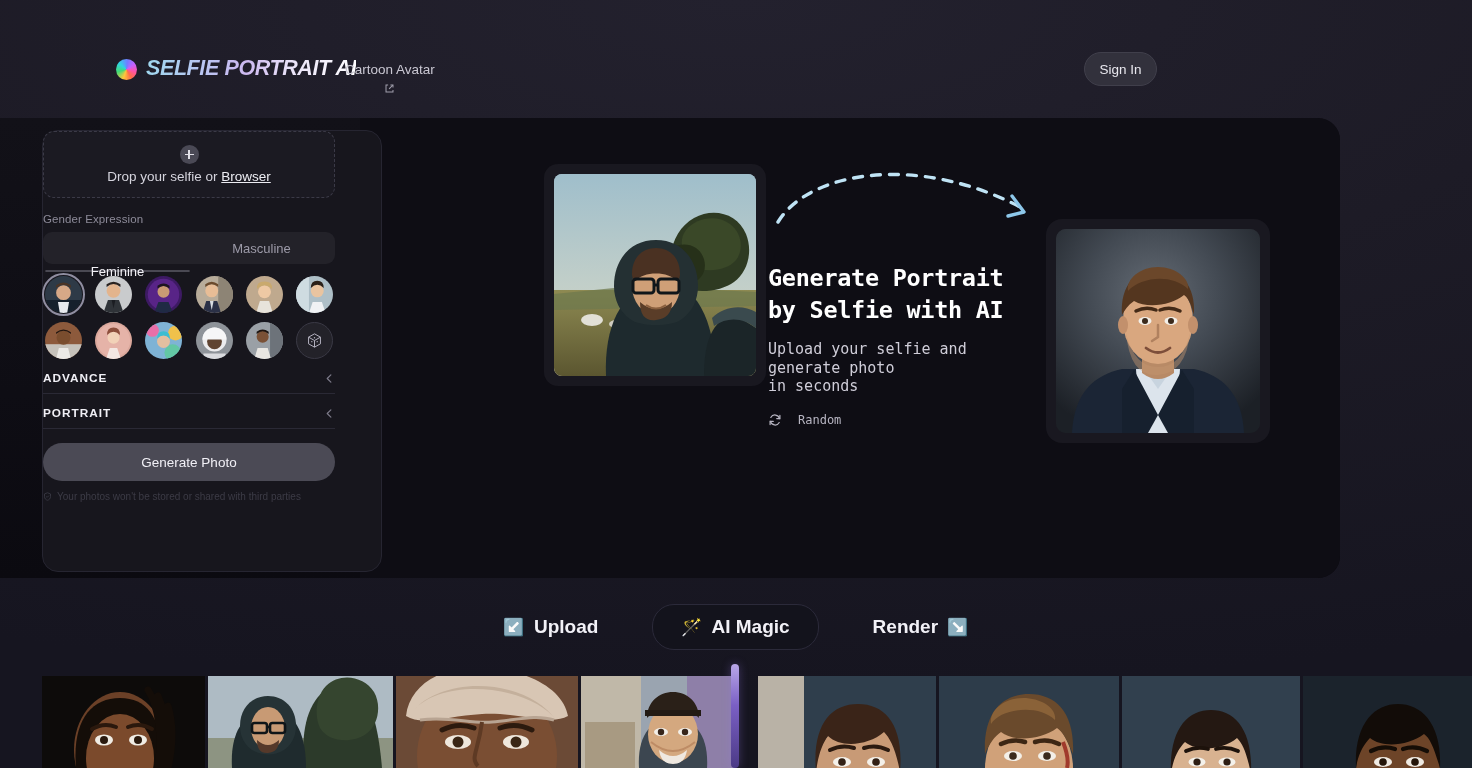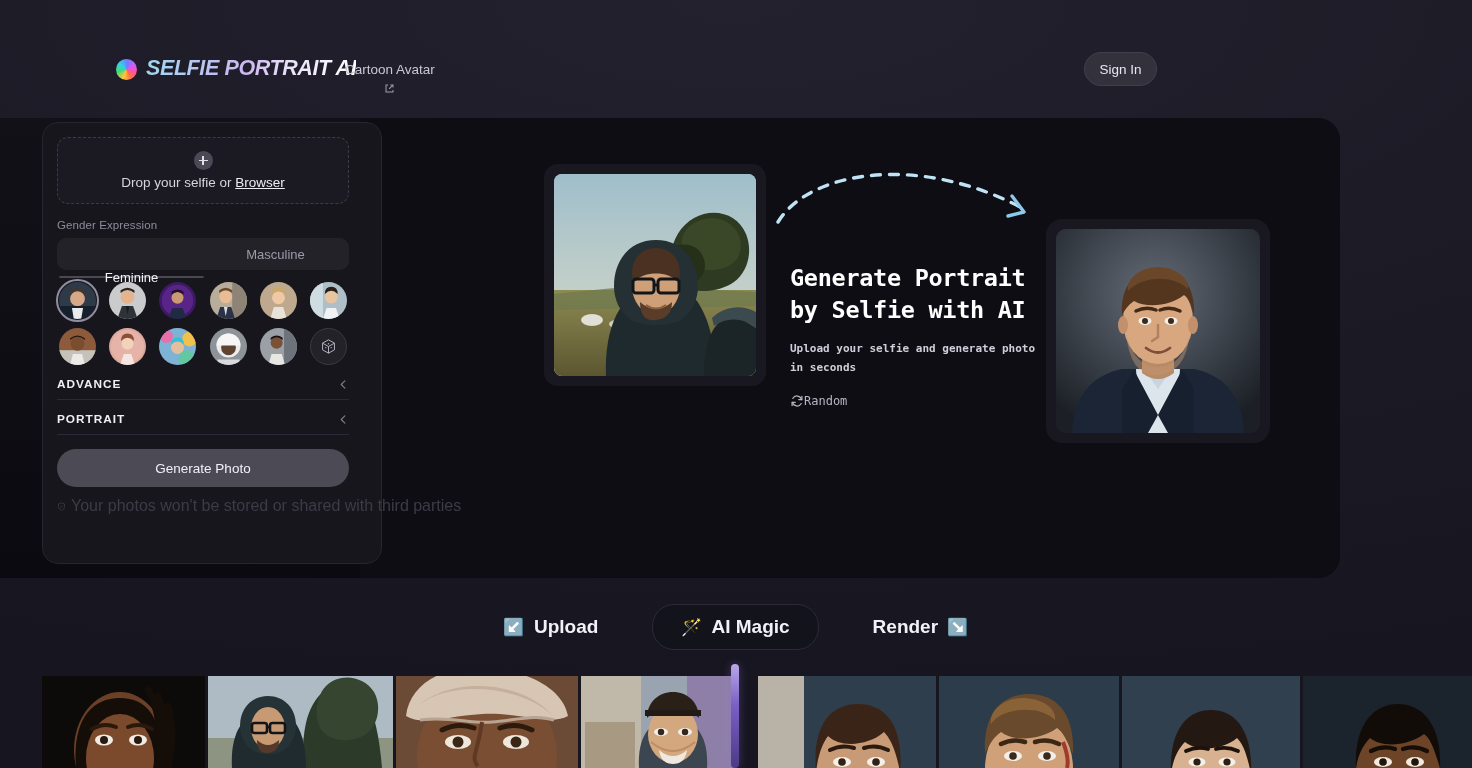--- a/index.html
+++ b/index.html
@@ -70,26 +70,26 @@
   }
   .hero-panel-2 {
     position: absolute; left: 360px; top: 118px;
     width: 980px; height: 460px;
     background: #0e0d14;
     border-radius: 0 22px 22px 0;
   }
 
   
   .left-card {
-    position: absolute; left: 42px; top: 122px;
+    position: absolute; left: 42px; top: 130px;
     width: 340px; height: 442px;
     background: #17161d;
     border: 1px solid #262531;
     border-radius: 16px;
-    padding: 14px;
+    padding: 0;
   }
   .dropzone {
     width: 292px; height: 67px;
     border: 1px dashed #3b3a47;
     border-radius: 11px;
     background: #1b1a22;
     display: flex; flex-direction: column;
     align-items: center; justify-content: center; gap: 5px;
     cursor: pointer;
   }
@@ -160,21 +160,21 @@
   .gen-btn {
     margin-top: 14px;
     width: 292px; height: 38px; border-radius: 19px;
     background: #4b4a55;
     display: flex; align-items: center; justify-content: center;
     color: #f1f0f6; font-size: 13.5px; cursor: pointer;
   }
   .privacy {
     margin-top: 10px; width: 292px;
     display: flex; align-items: center; gap: 5px;
-    font-size: 16px; color: #3c3b46; white-space: nowrap;
+    font-size: 10px; color: #3c3b46; white-space: nowrap;
   }
   .shield { width: 9px; height: 9px; flex: 0 0 auto; }
 
   
   .selfie-frame {
     position: absolute; left: 544px; top: 164px;
     width: 222px; height: 222px;
     background: #191820; border-radius: 14px; padding: 10px;
   }
   .selfie-img {
@@ -189,35 +189,34 @@
     background: #191820; border-radius: 16px; padding: 10px;
   }
   .portrait-img {
     width: 100%; height: 100%; border-radius: 10px; overflow: hidden;
     position: relative;
     background: radial-gradient(85% 75% at 48% 34%, #5a6068 0%, #3a4048 42%, #24282e 75%, #1a1d22 100%);
   }
 
   .arrow-svg { position: absolute; left: 770px; top: 152px; }
 
-  .hero-text { position: absolute; left: 790px; top: 262px; width: 250px; }
+  .hero-text { position: absolute; left: 768px; top: 262px; width: 250px; }
   .hero-title {
     font-family: "DejaVu Sans Mono", monospace;
     font-size: 23.5px; font-weight: 700; line-height: 32px;
     color: #ffffff; letter-spacing: -0.3px; white-space: pre-line;
   }
   .hero-sub {
     margin-top: 14px;
     font-family: "DejaVu Sans Mono", monospace;
-    font-size: 11px; line-height: 18.5px; color: #cfcdd8;
+    font-size: 15px; line-height: 18.5px; color: #cfcdd8;
     white-space: pre-line;
-    font-weight: bold;
   }
   .random-row {
-    margin-top: 17px; display: flex; align-items: center; gap: 0;
+    margin-top: 17px; display: flex; align-items: center; gap: 16px;
     cursor: pointer;
   }
   .random-label {
     font-family: "DejaVu Sans Mono", monospace;
     font-size: 12px; color: #b7b5c2;
   }
 
   
   .tabs {
     position: absolute; left: 0; top: 604px; width: 1472px;

